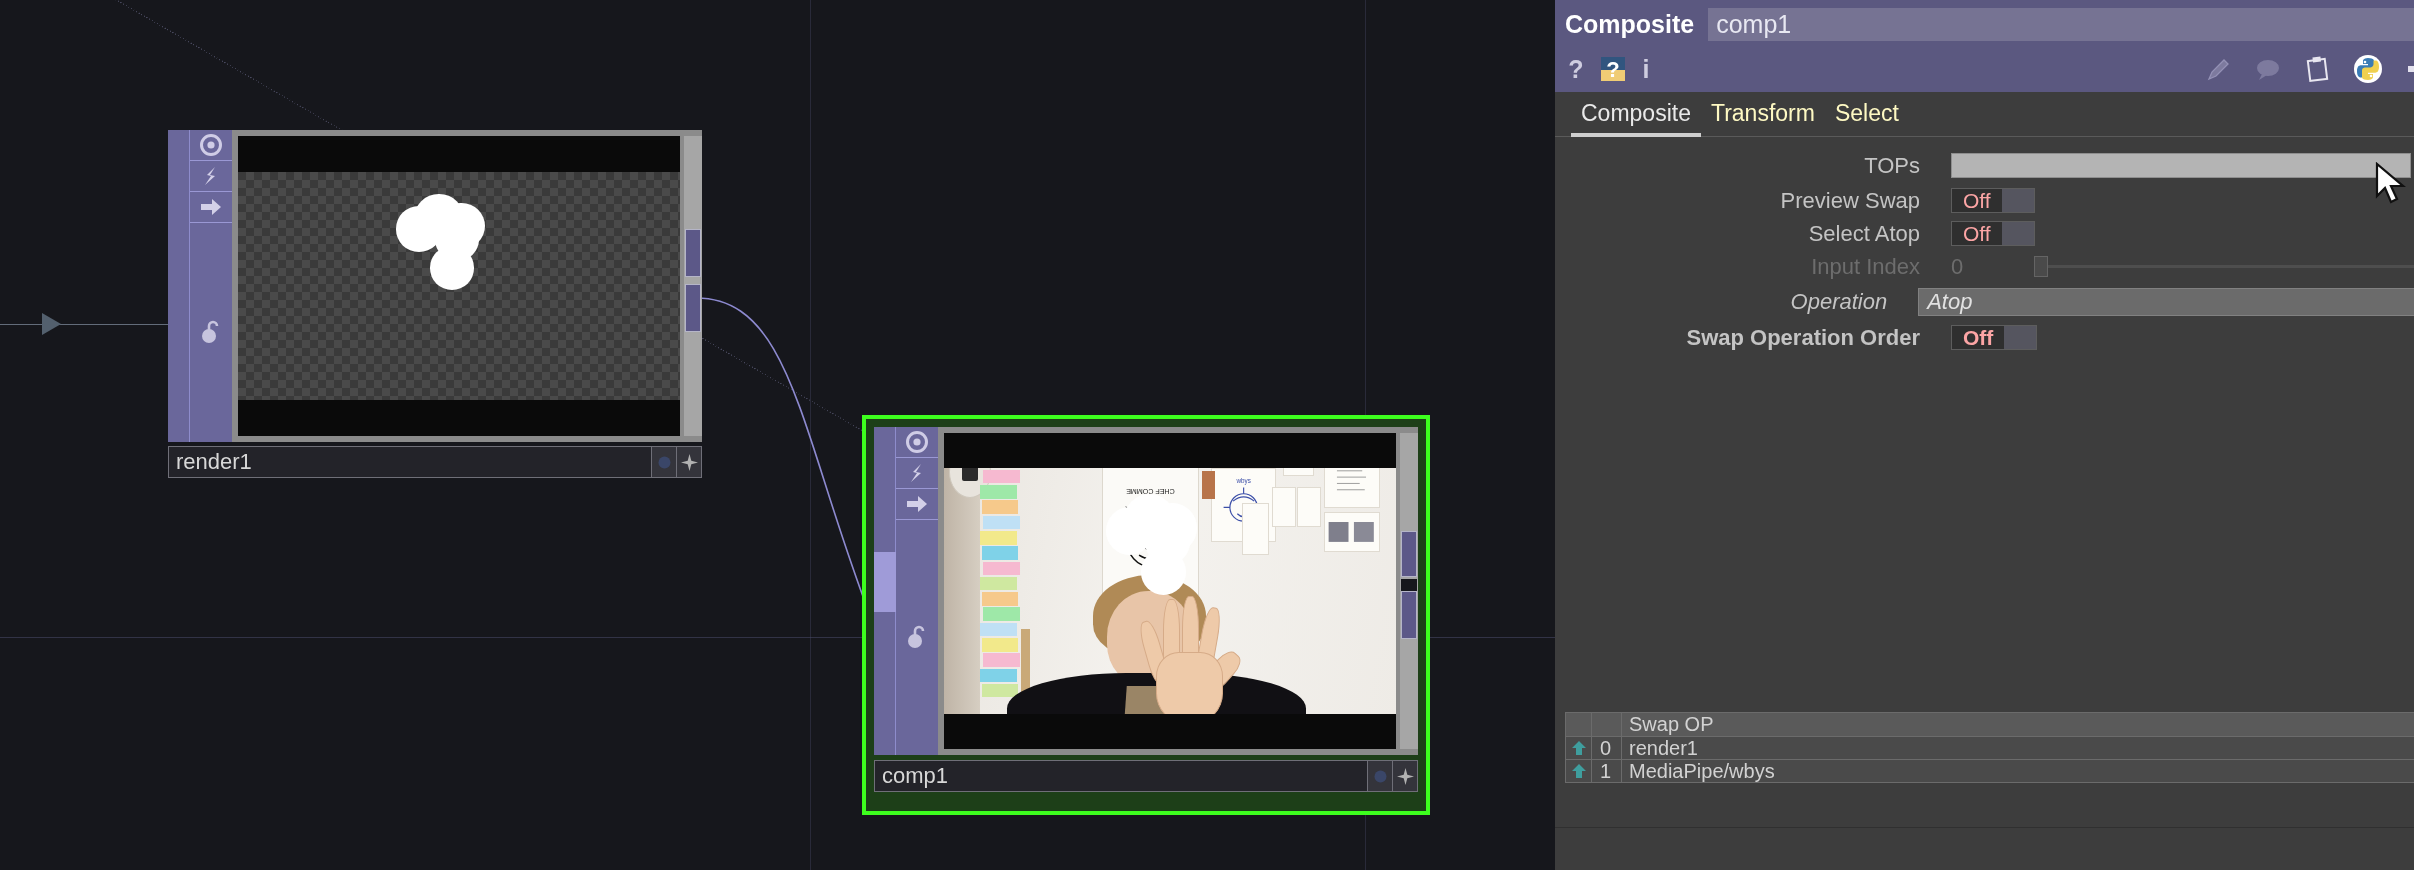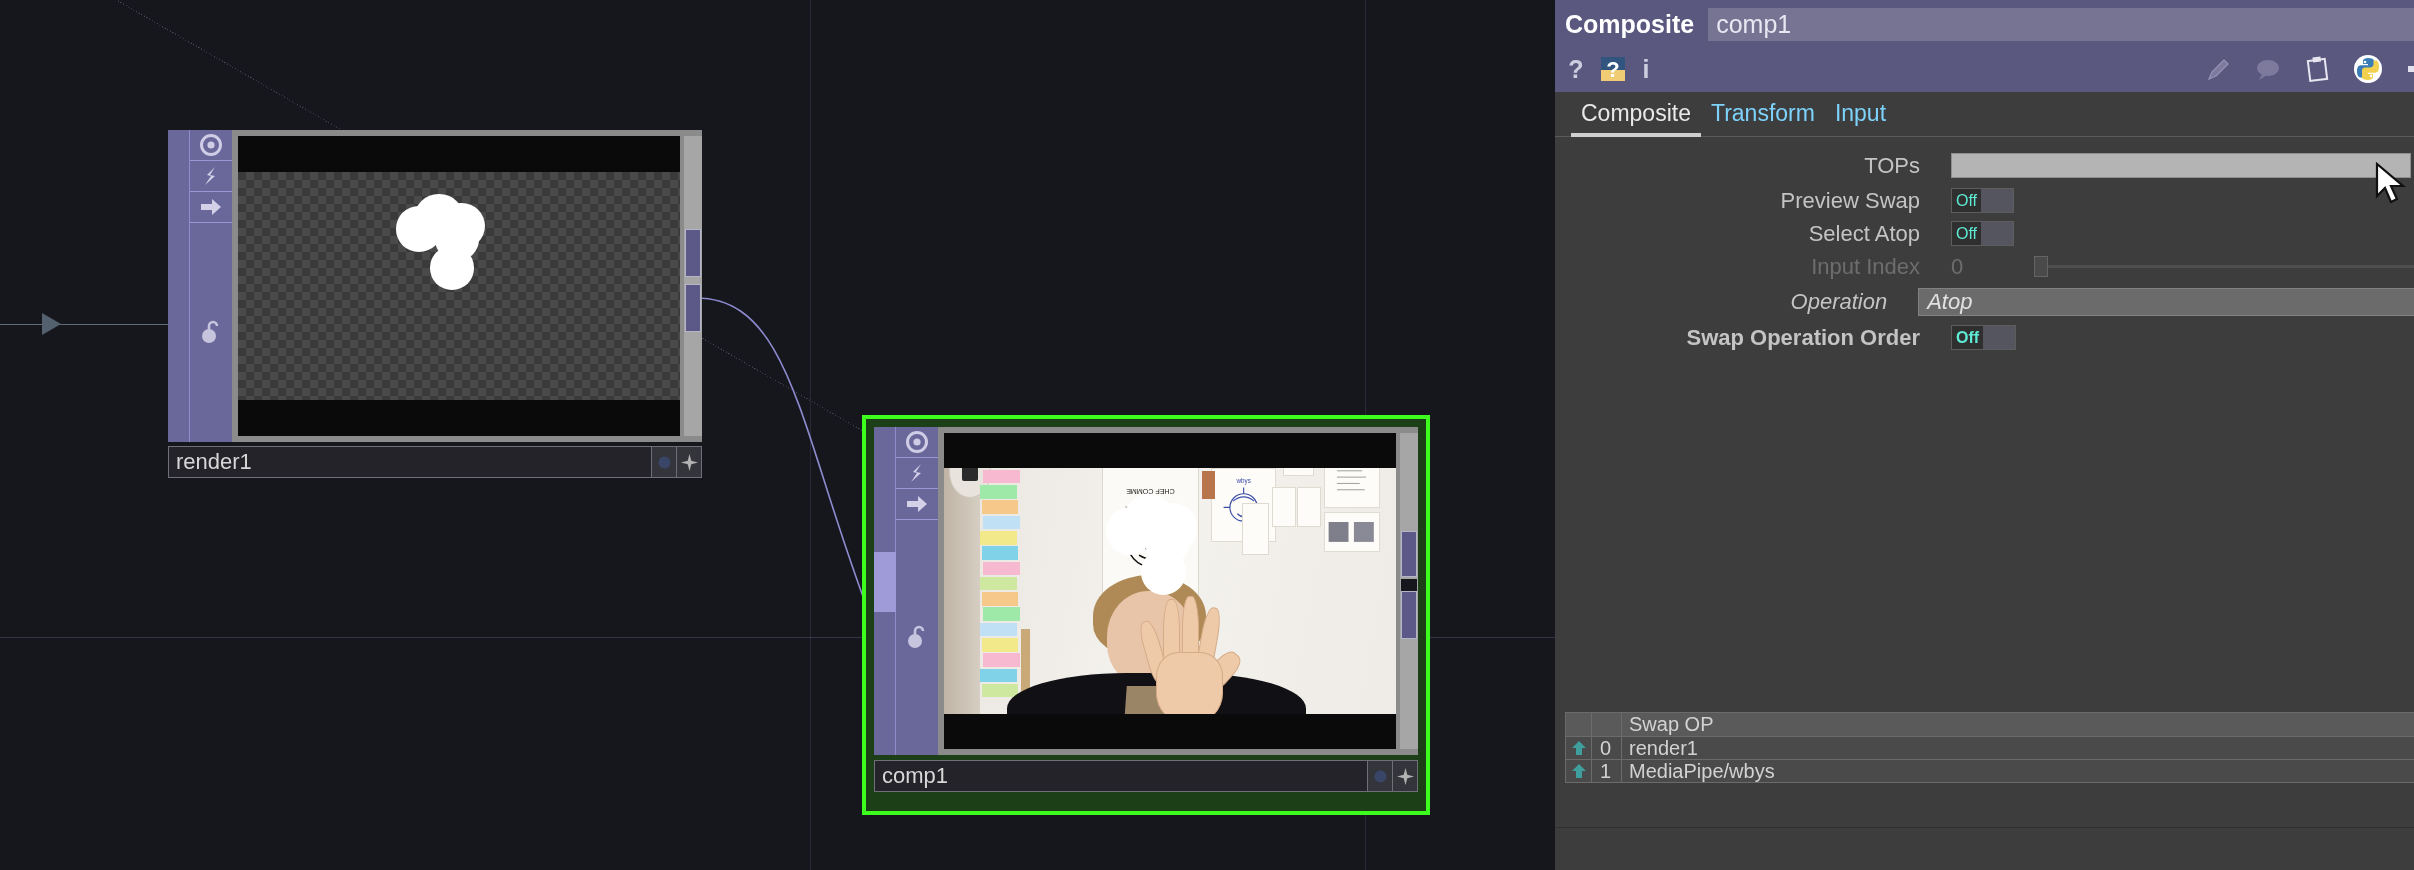--- a/index.html
+++ b/index.html
@@ -246,21 +246,21 @@
   .hicon.right { margin-right:0; margin-left:22px; }
   .spacer { flex:1; }
 
   .tabs {
     display:flex; align-items:flex-end; height:44px;
     padding-left:16px; background:#3d3d3d;
     border-bottom:1px solid #5a5a5a;
     position:relative;
   }
   .tab {
-    color:#7dd3fc; font-size:23px; padding:0 10px 9px 10px;
+    color:#fef9c3; font-size:23px; padding:0 10px 9px 10px;
     position:relative;
   }
   .tab.active { color:#e9e9e9; }
   .tab.active:after {
     content:""; position:absolute; left:0; right:0; bottom:-1px;
     height:4px; background:#cfcfcf;
   }
 
   .params { padding-top:14px; }
   .prow {
@@ -273,22 +273,22 @@
   }
   .plabel.dim { color:#6d6d6d; }
   .pfield-text {
     width:460px; height:25px; background:#b4b4b4;
     border:1px solid #8e8e8e; box-sizing:border-box;
   }
   .toggle {
     display:flex; height:25px; border:1px solid #5d5d5d; box-sizing:border-box;
   }
   .toggle-val {
-    background:#2f2f2f; color:#5eead4; font-size:16px;
-    padding:0 4px; display:flex; align-items:center;
+    background:#2f2f2f; color:#fca5a5; font-size:21px;
+    padding:0 11px; display:flex; align-items:center;
   }
   .toggle-box { width:32px; background:#55555f; }
   .num-val {
     color:#6d6d6d; font-size:22px; width:62px;
   }
   .slider-track {
     flex:1; height:3px; background:#4e4e4e; margin-right:18px; position:relative;
   }
   .slider-handle {
     position:absolute; left:0; top:-9px; width:14px; height:21px;
@@ -655,21 +655,21 @@
             <circle cx="15" cy="15" r="8" fill="none" stroke="#e3e1ee" stroke-width="2.2"></circle>
             <circle cx="15" cy="15" r="3.2" fill="#e3e1ee"></circle>
           </svg>
         </div>
       </div>
     </div>
 
     <div class="tabs">
       <div class="tab active">Composite</div>
       <div class="tab">Transform</div>
-      <div class="tab">Input</div>
+      <div class="tab">Select</div>
     </div>
 
     <div class="params">
 
       <div class="prow">
         <div class="plabel">TOPs</div>
         <div class="pfield-text" title=""></div>
       </div>
 
       <div class="prow" style="margin-top:6px;">

